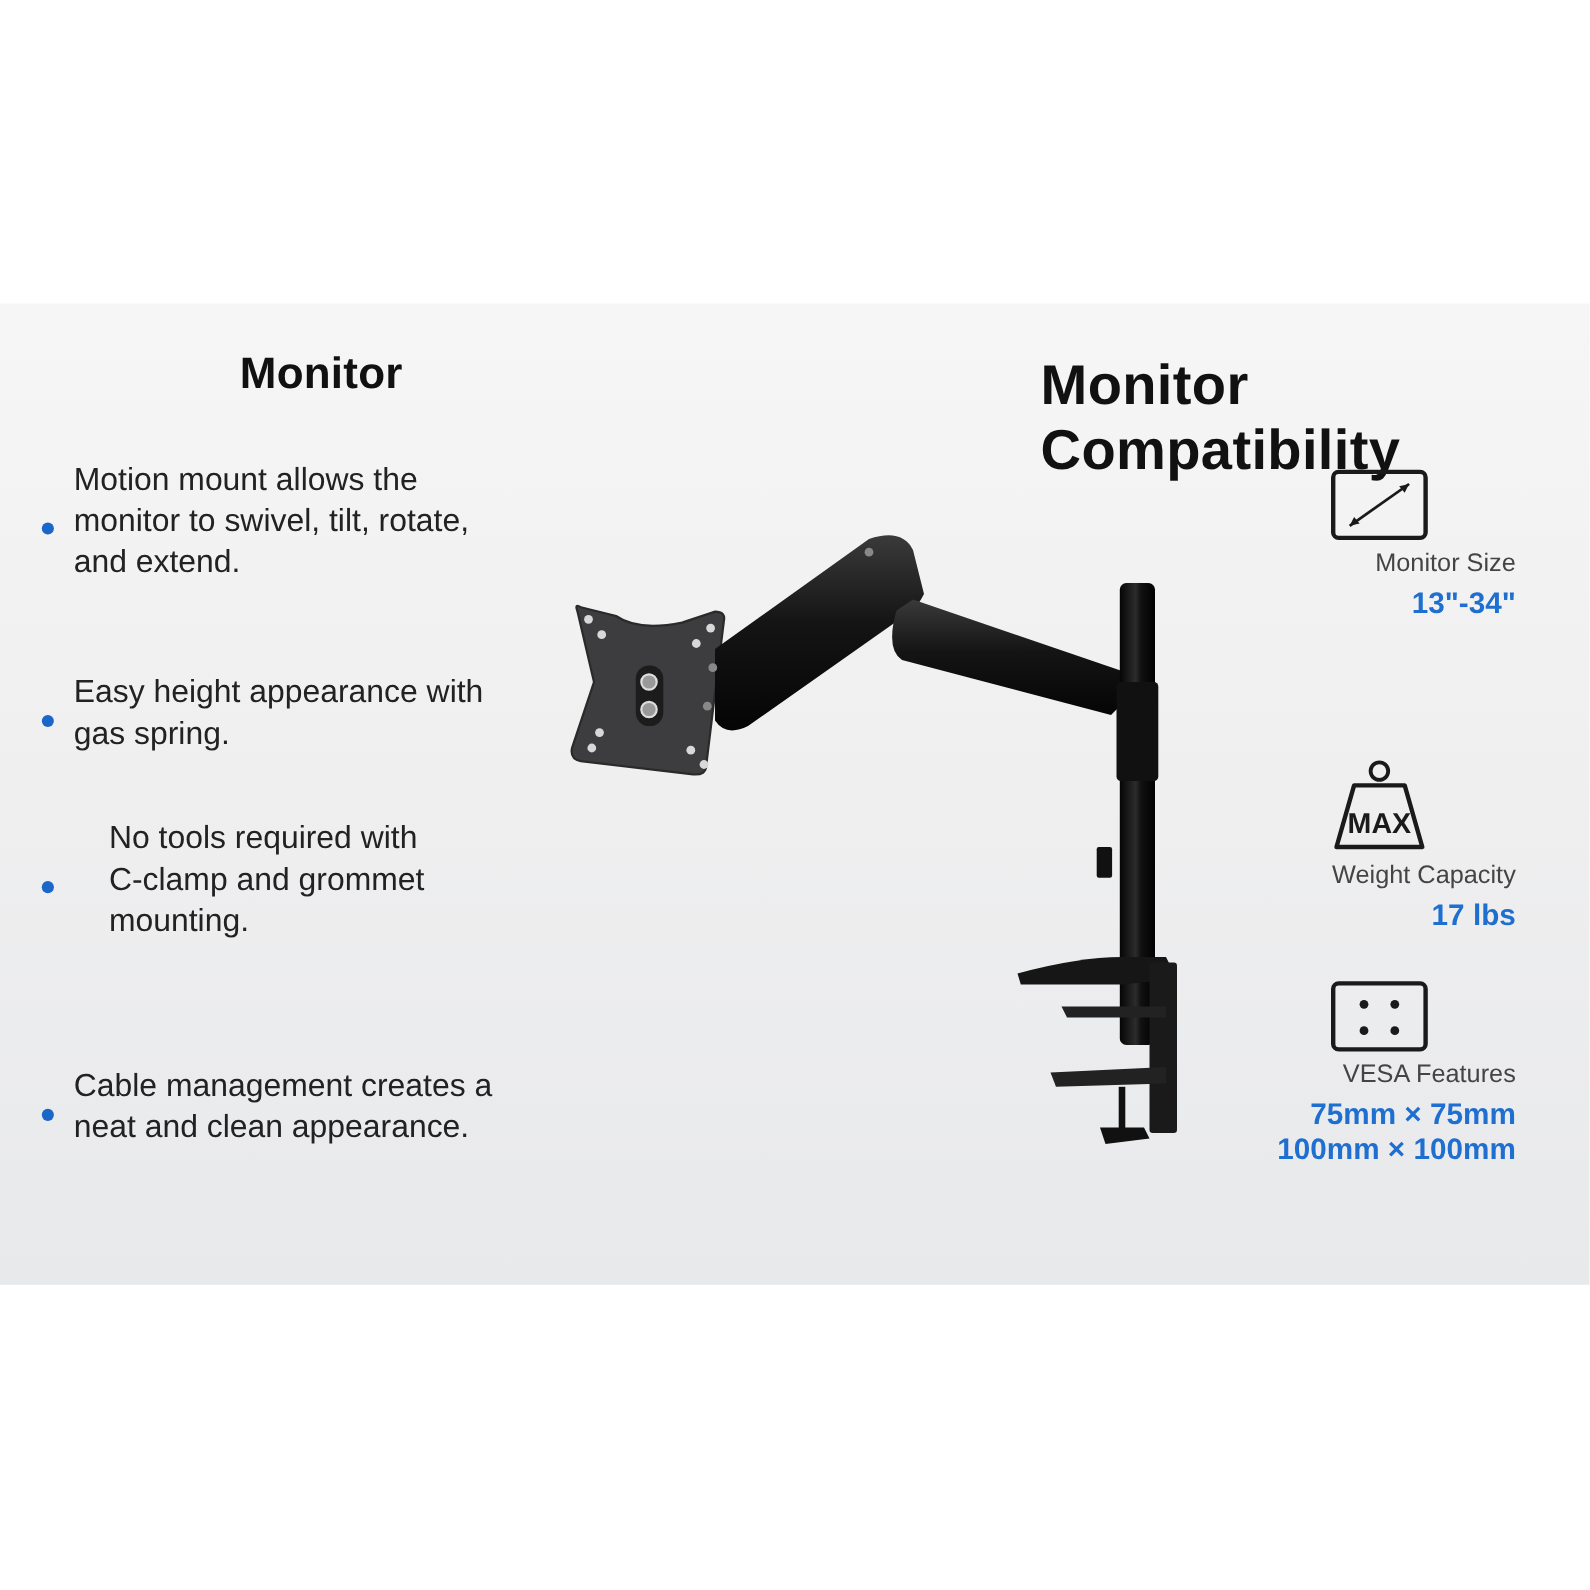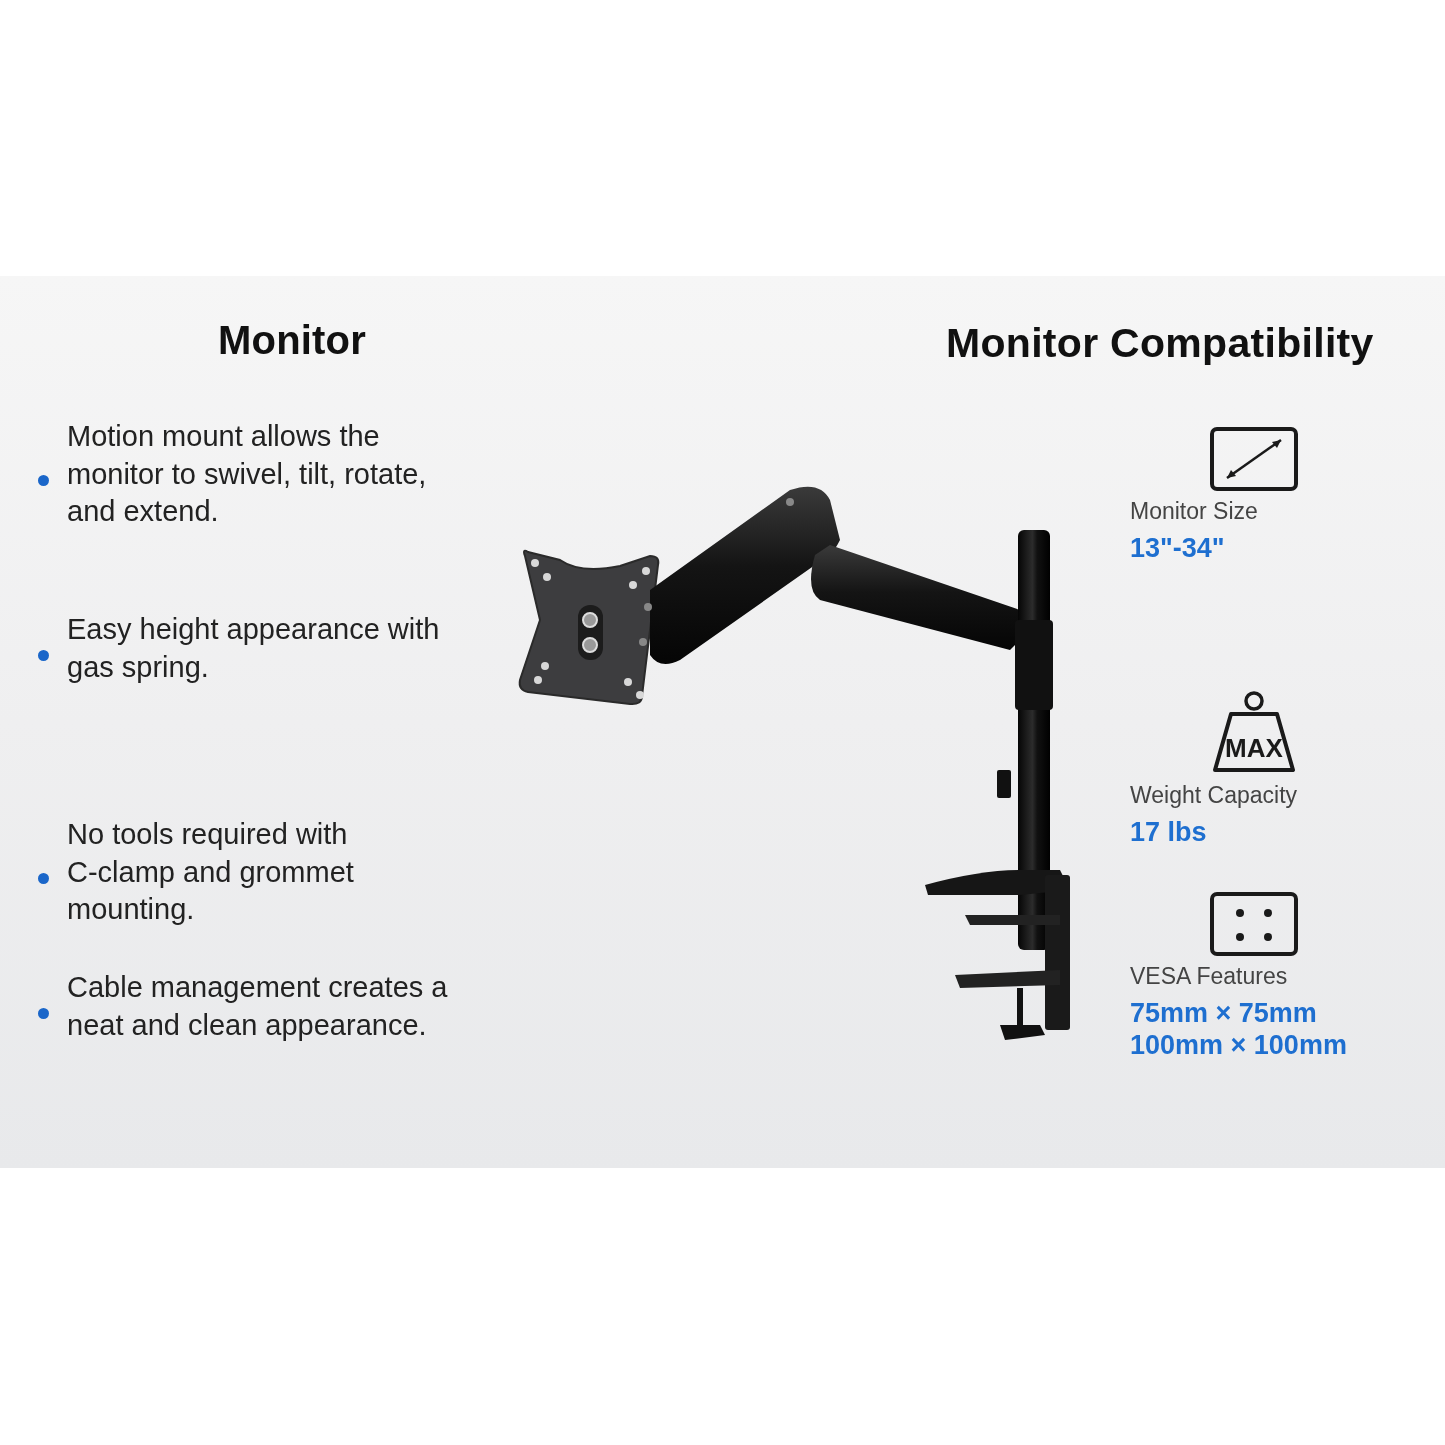--- a/index.html
+++ b/index.html
@@ -26,21 +26,21 @@
       font-size: 40px;
       font-weight: bold;
       color: #111;
       margin: 0;
       letter-spacing: 0.2px;
     }
     .compat-title {
       position: absolute;
       left: 946px;
       top: 320px;
-      font-size: 41px;
+      font-size: 51px;
       font-weight: bold;
       color: #111;
       margin: 0;
       letter-spacing: 0.3px;
     }
     .feature-item {
       position: absolute;
       left: 38px;
       width: 470px;
       display: flex;
@@ -58,21 +58,21 @@
     .feature-text {
       font-size: 29px;
       line-height: 37.5px;
       color: #222;
       white-space: pre-line;
     }
     .spec {
       position: absolute;
       left: 1130px;
       width: 248px;
-      text-align: left;
+      text-align: right;
     }
     .spec-icon {
       display: block;
       margin: 0 auto;
     }
     .spec-label {
       font-size: 23px;
       color: #444;
       margin-top: 4px;
       line-height: 30px;
@@ -104,21 +104,21 @@
   <span class="bullet"></span>
   <span class="feature-text">Motion mount allows the
 monitor to swivel, tilt, rotate,
 and extend.</span>
 </div>
 <div class="feature-item" style="top:611px;">
   <span class="bullet"></span>
   <span class="feature-text">Easy height appearance with
 gas spring.</span>
 </div>
-<div class="feature-item" style="top:816px;">
+<div class="feature-item" style="top:744px;gap:32px;">
   <span class="bullet"></span>
   <span class="feature-text">No tools required with
 C-clamp and grommet
 mounting.</span>
 </div>
 <div class="feature-item" style="top:969px;">
   <span class="bullet"></span>
   <span class="feature-text">Cable management creates a
 neat and clean appearance.</span>
 </div>

